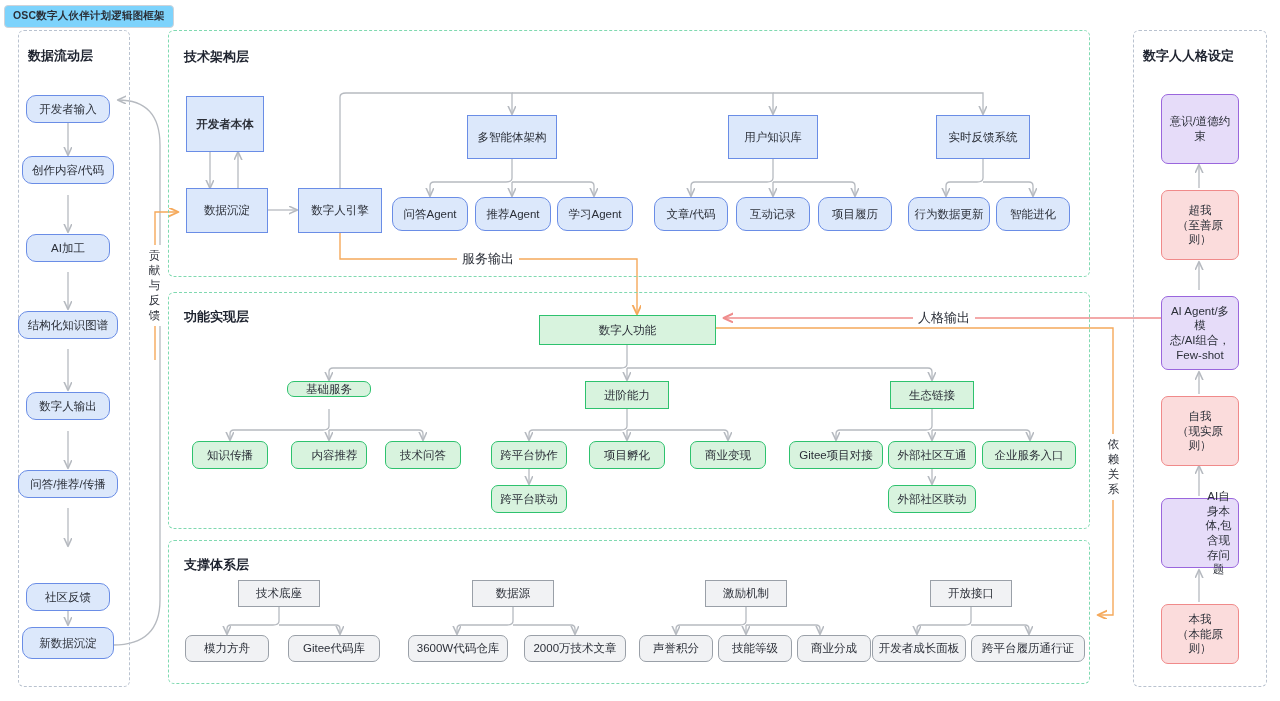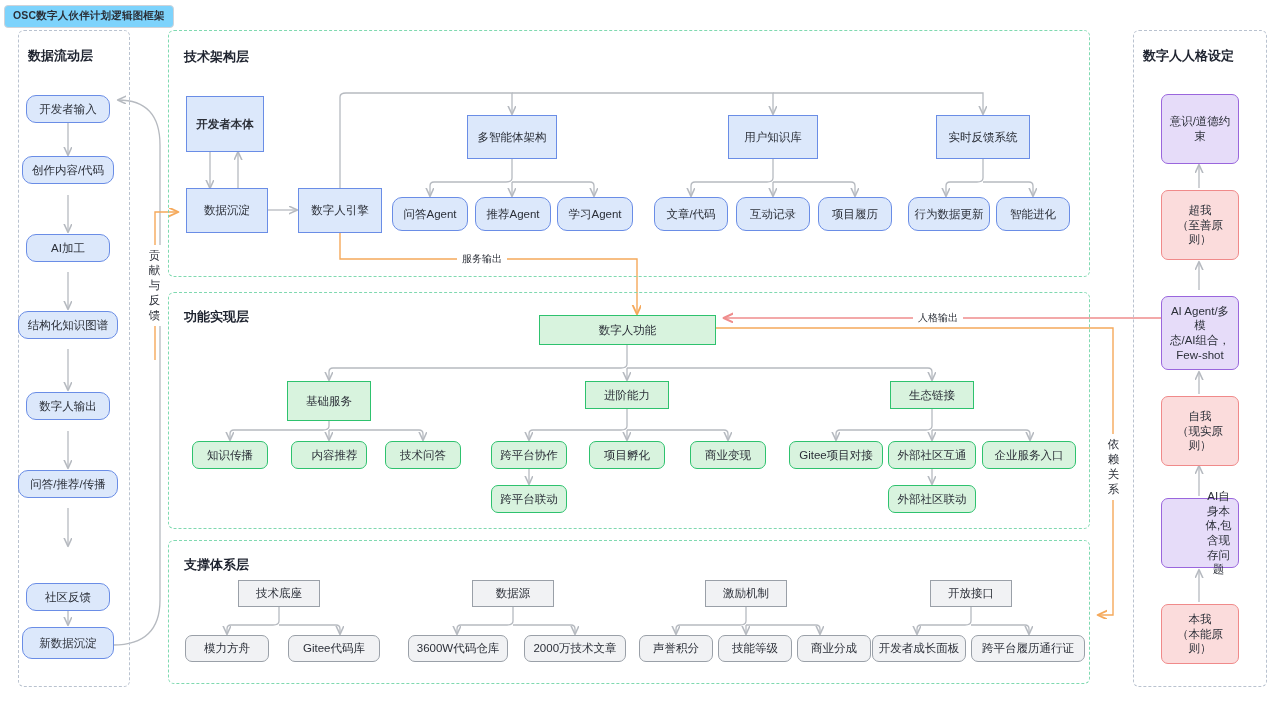--- a/index.html
+++ b/index.html
@@ -41,21 +41,21 @@
   .n-blue.round{border-radius:10px;}
   .n-green     {background:#d8f3de;border:1.4px solid #2ec26e;}
   .n-green.round{border-radius:7px;}
   .n-gray      {background:#f1f2f4;border:1.4px solid #9aa0a8;}
   .n-gray.round{border-radius:7px;}
   .n-purple    {background:#e6dcf9;border:1.6px solid #9a66dd;border-radius:7px;}
   .n-pink      {background:#fbdcdc;border:1.6px solid #f08a8a;border-radius:7px;}
 
   
   .edge-label{
-    position:absolute;background:#ffffff;font-size:10px;color:#2b2f38;
+    position:absolute;background:#ffffff;font-size:13px;color:#2b2f38;
     padding:0 5px;white-space:nowrap;line-height:14px;
   }
   .vlabel{
     position:absolute;font-size:11.5px;color:#2b2f38;line-height:15px;
     width:15px;text-align:center;background:#ffffff;padding:3px 0;
   }
 </style>
 </head>
 <body>
 
@@ -200,21 +200,21 @@
   <div class="node n-blue round" style="left:908px;top:197px;width:82px;height:34px;">行为数据更新</div>
   <div class="node n-blue round" style="left:996px;top:197px;width:74px;height:34px;">智能进化</div>
 
   <div class="edge-label" style="left:457px;top:252px;">服务输出</div>
 
   <div class="group green" style="left:168px;top:292px;width:920px;height:235px;"></div>
   <div class="group-title" style="left:184px;top:308px;">功能实现层</div>
 
   <div class="node n-green" style="left:539px;top:315px;width:177px;height:30px;">数字人功能</div>
 
-  <div class="node n-green" style="left:287px;top:381px;width:84px;height:40px;">基础服务</div>
+  <div class="node n-green" style="left:287px;top:381px;width:84px;height:16px;border-radius:7px;">基础服务</div>
   <div class="node n-green" style="left:585px;top:381px;width:84px;height:28px;">进阶能力</div>
   <div class="node n-green" style="left:890px;top:381px;width:84px;height:28px;">生态链接</div>
 
   <div class="node n-green round" style="left:192px;top:441px;width:76px;height:28px;">知识传播</div>
   <div class="node n-green round" style="left:291px;top:441px;width:76px;height:28px;padding-left:15px;">内容推荐</div>
   <div class="node n-green round" style="left:385px;top:441px;width:76px;height:28px;">技术问答</div>
 
   <div class="node n-green round" style="left:491px;top:441px;width:76px;height:28px;">跨平台协作</div>
   <div class="node n-green round" style="left:589px;top:441px;width:76px;height:28px;">项目孵化</div>
   <div class="node n-green round" style="left:690px;top:441px;width:76px;height:28px;">商业变现</div>

